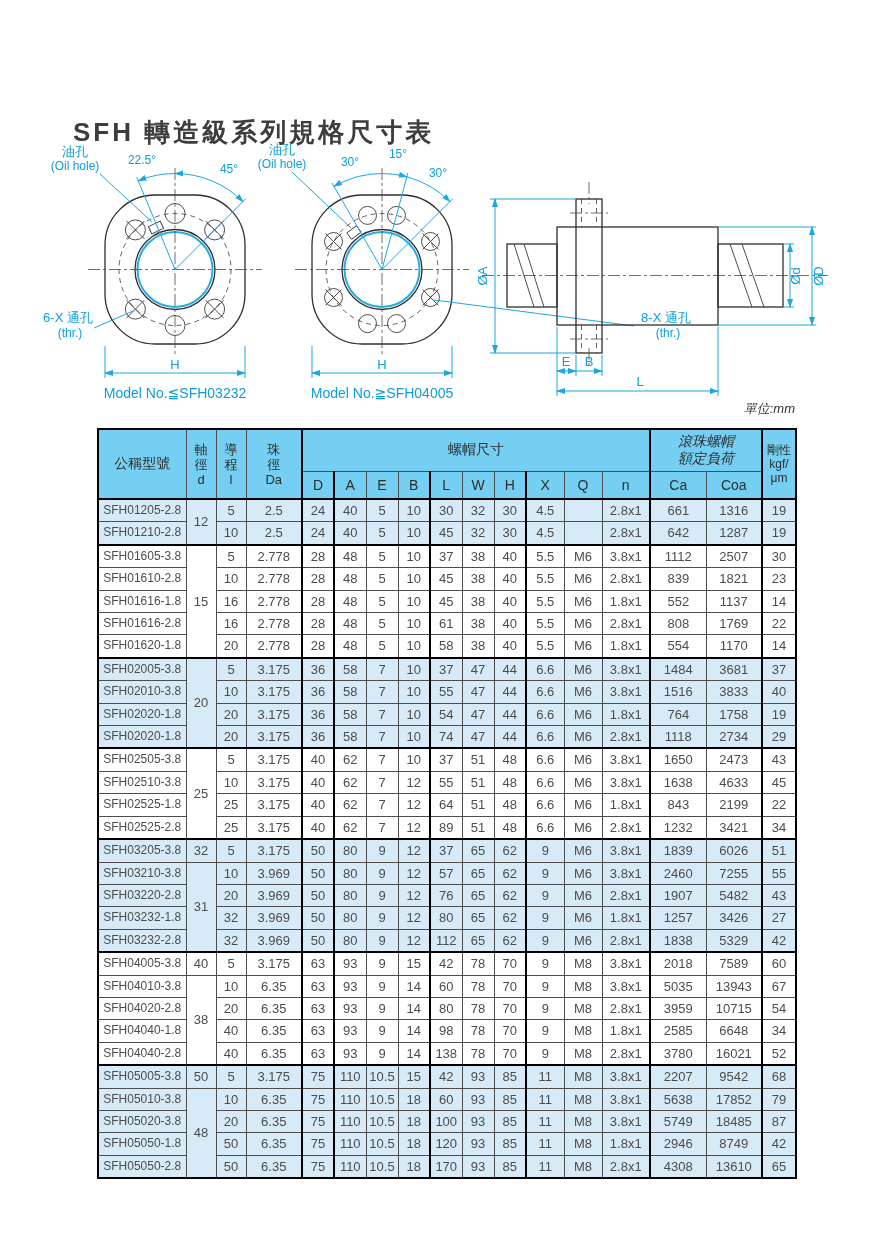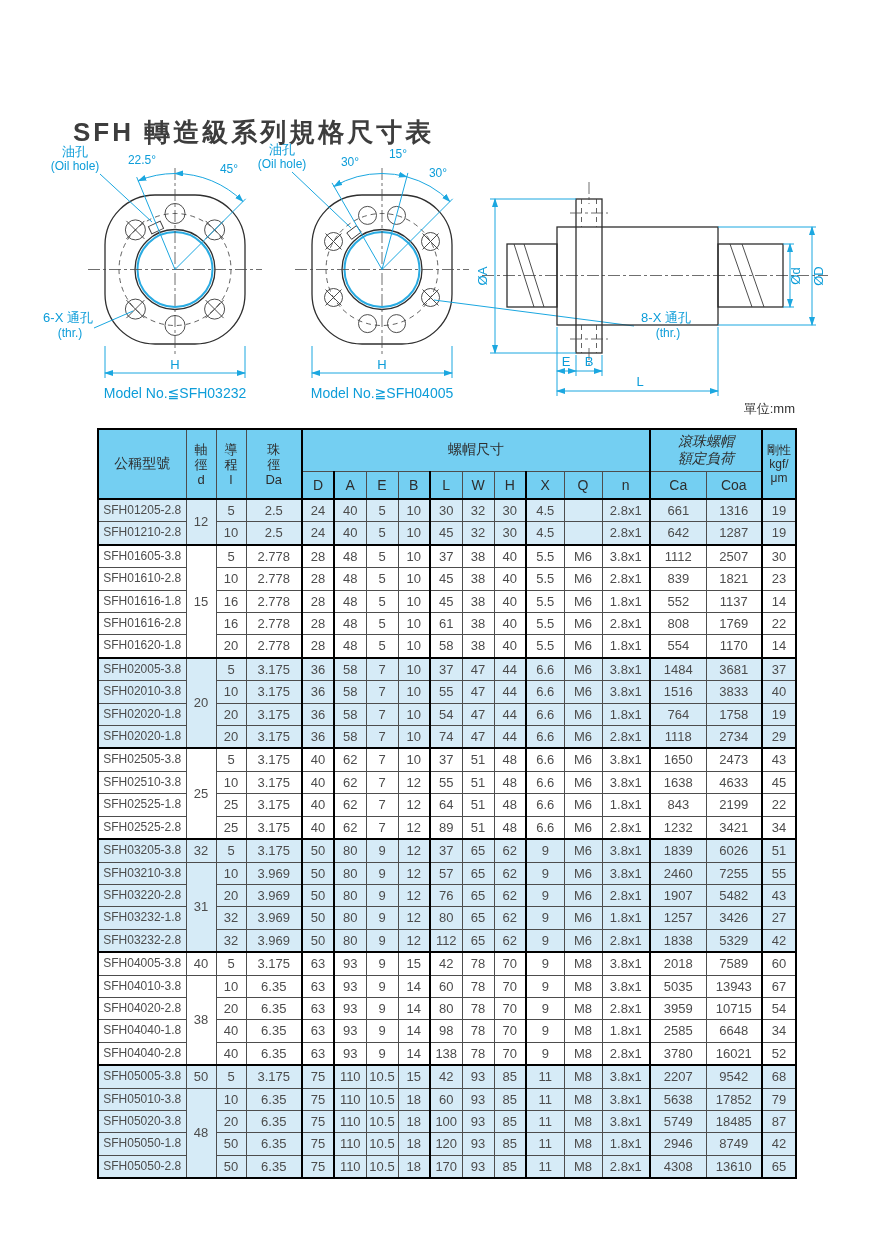--- a/index.html
+++ b/index.html
@@ -5,21 +5,21 @@
   html,body{margin:0;padding:0;}
   body{
     width:874px;height:1240px;position:relative;background:#ffffff;
     font-family:"Liberation Sans", sans-serif;overflow:hidden;
   }
   .page-title{
     position:absolute;left:58px;top:98px;font-size:26px;color:#3d3d3d;
     letter-spacing:3px;font-weight:bold;margin-left:15px;
   }
   .unit-label{
-    position:absolute;top:400px;right:79px;font-size:13px;color:#333;
+    position:absolute;top:400px;right:79px;font-size:13px;color:#333;font-style:italic;
   }
   .diagram-wrap{position:absolute;left:30px;top:142px;width:814px;height:264px;}
   svg text{font-family:"Liberation Sans", sans-serif;}
   .cy{fill:none;stroke:#1BA7E0;stroke-width:1;}
   .cyt{fill:#0D9DD9;font-size:13px;}
   .cyt-s{fill:#0D9DD9;font-size:12px;}
   .cap{fill:#0D9DD9;font-size:14px;}
   .blk{fill:none;stroke:#2f2f2f;stroke-width:1.3;}
   .blk-thin{fill:none;stroke:#3a3a3a;stroke-width:0.9;}
   .dash{fill:none;stroke:#3a3a3a;stroke-width:0.8;stroke-dasharray:5 4;}

